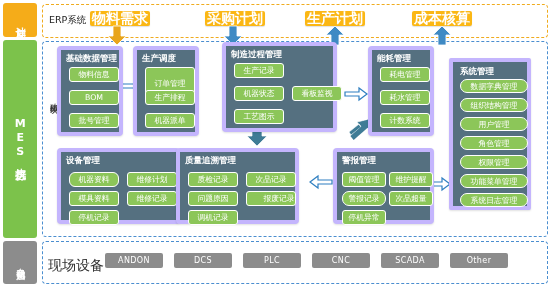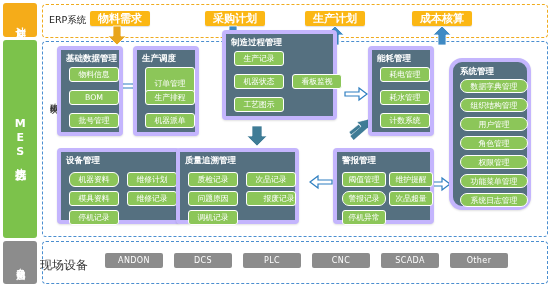--- a/index.html
+++ b/index.html
@@ -31,47 +31,47 @@
                 border:1.5px dashed #4a8ed0; background:#ffffff; }
   .frame-auto { left:42px; top:241px; width:506px; height:43px;
                 border:1.5px dashed #4a8ed0; background:#ffffff; }
 
   
   .erp-label { position:absolute; left:49px; top:14px; font-size:9.5px;
                color:#222; white-space:nowrap; }
   .plan-pill { position:absolute; top:11px; height:15px;
                background:#fbb714; border-radius:2px;
                display:flex; align-items:center; justify-content:center;
-               color:#ffffff; font-size:11px; font-weight:bold;
+               color:#ffffff; font-size:14px; font-weight:bold;
                box-shadow:0 1px 1px rgba(0,0,0,.12); }
 
   
   .fn-label { position:absolute; left:44px; top:96px; width:14px;
               font-size:8px; color:#333; line-height:1.25;
               writing-mode: vertical-rl; text-orientation: upright;
               letter-spacing:1px; }
 
   
   .grp { position:absolute; background:#557080; border-radius:4px;
          border:4px solid #c4b5fd; box-shadow:0 1px 2px rgba(0,0,0,.12); }
   .grp > .grp-title { position:absolute; left:5px; top:3px;
          font-size:8.5px; color:#ffffff; font-weight:bold; white-space:nowrap; }
 
   
-  .grp-round { border-radius:13px; }
+  .grp-round { border-radius:2px; }
 
   
   .chip { position:absolute; background:#8cc659; border:1px solid #ffffff;
           border-radius:3px; display:flex; align-items:center;
           justify-content:center; color:#ffffff; font-size:7.8px;
           white-space:nowrap; }
   .chip-round { border-radius:8px; }
 
   
-  .auto-label { position:absolute; left:40px; top:257px; font-size:12px; color:#333; }
+  .auto-label { position:absolute; left:48px; top:257px; font-size:14px; color:#333; }
   .auto-chip { position:absolute; top:253px; height:15px; background:#8c8c8c;
                border-radius:2px; display:flex; align-items:center;
                justify-content:center; color:#ffffff; font-size:8px;
                letter-spacing:.4px; }
   .svg-layer { position:absolute; left:0; top:0; width:553px; height:287px;
                pointer-events:none; }
 </style>
 </head>
 <body>
 
@@ -175,21 +175,21 @@
     <div class="chip" style="left:8px; top:40px; width:50px; height:15px;">BOM</div>
   </div>
 
   <div class="grp" style="left:133px; top:46px; width:66px; height:90px;">
     <div class="grp-title">生产调度</div>
     <div class="chip" style="left:8px; top:17px; width:50px; height:33px;font-family:Liberation Mono, monospace;">订单管理</div>
     <div class="chip" style="left:8px; top:40px; width:50px; height:15px;">生产排程</div>
     <div class="chip" style="left:8px; top:63px; width:50px; height:15px;">机器派单</div>
   </div>
 
-  <div class="grp" style="left:222px; top:30px; width:115px; height:90px;">
+  <div class="grp" style="left:222px; top:42px; width:115px; height:90px;">
     <div class="grp-title">制造过程管理</div>
     <div class="chip" style="left:8px; top:17px; width:50px; height:15px;">生产记录</div>
     <div class="chip" style="left:8px; top:40px; width:50px; height:15px;">机器状态</div>
     <div class="chip" style="left:8px; top:63px; width:50px; height:15px;">工艺图示</div>
     <div class="chip" style="left:66px; top:40px; width:50px; height:15px;">看板监视</div>
   </div>
 
   <div class="grp" style="left:368px; top:46px; width:66px; height:90px;">
     <div class="grp-title">能耗管理</div>
     <div class="chip" style="left:8px; top:17px; width:50px; height:15px;">耗电管理</div>

